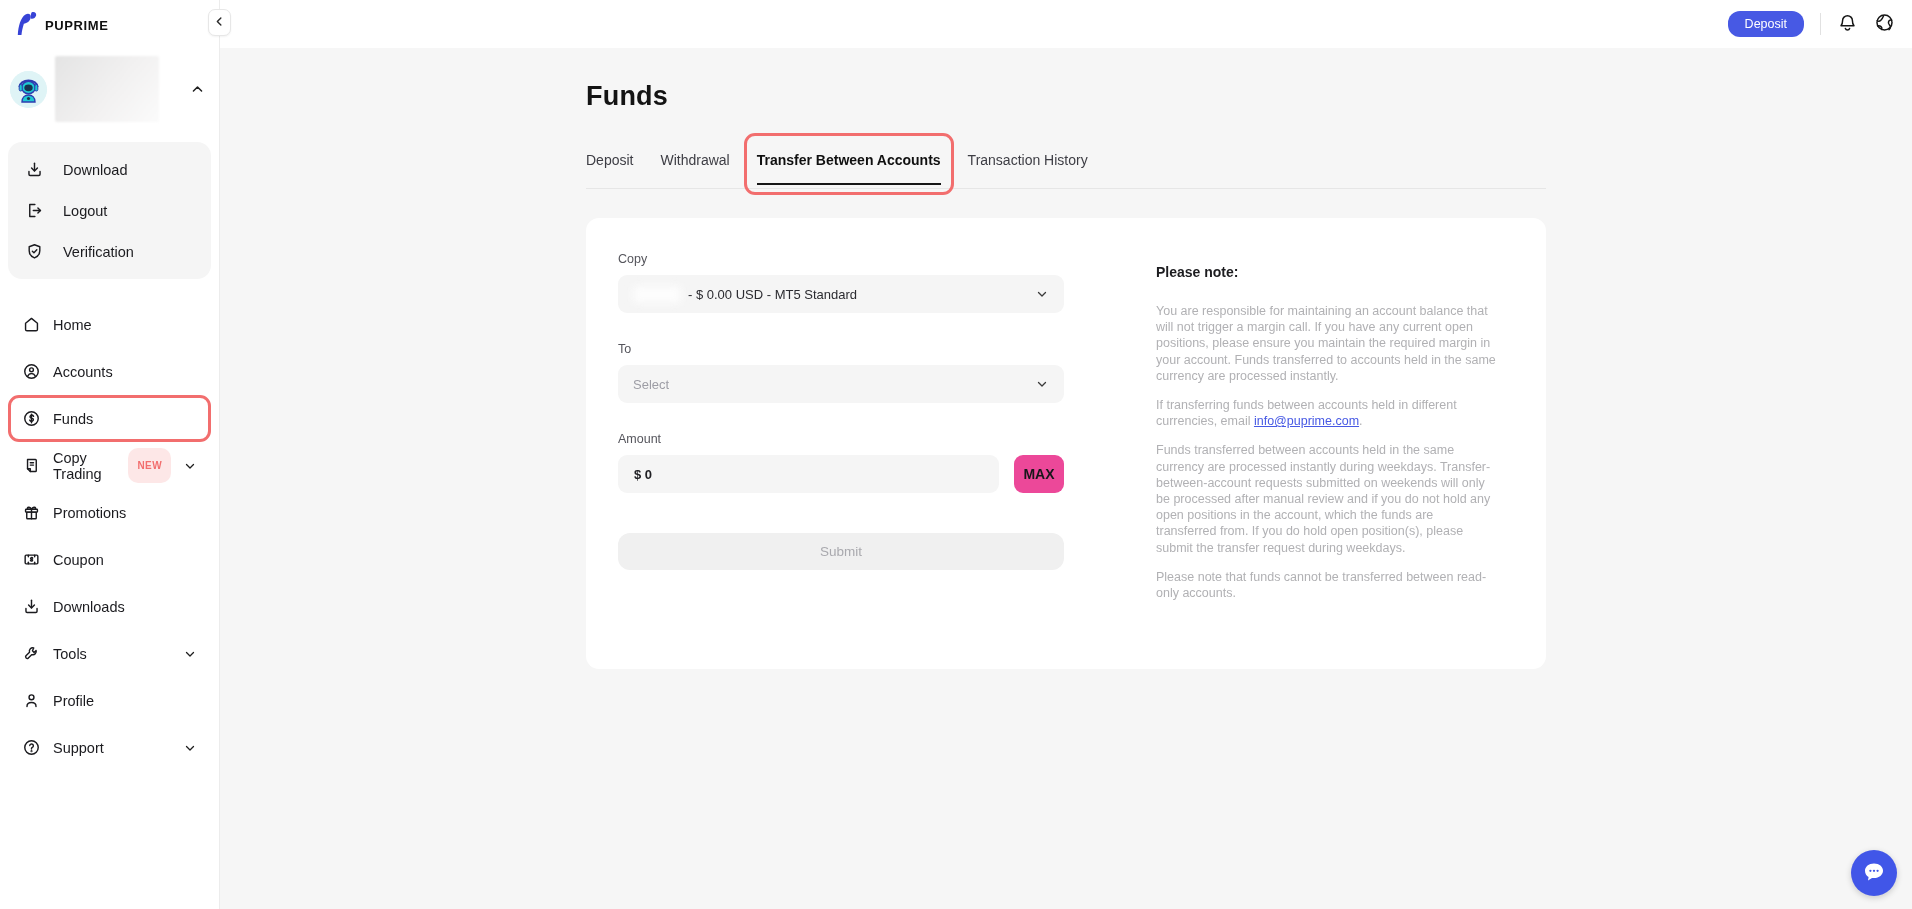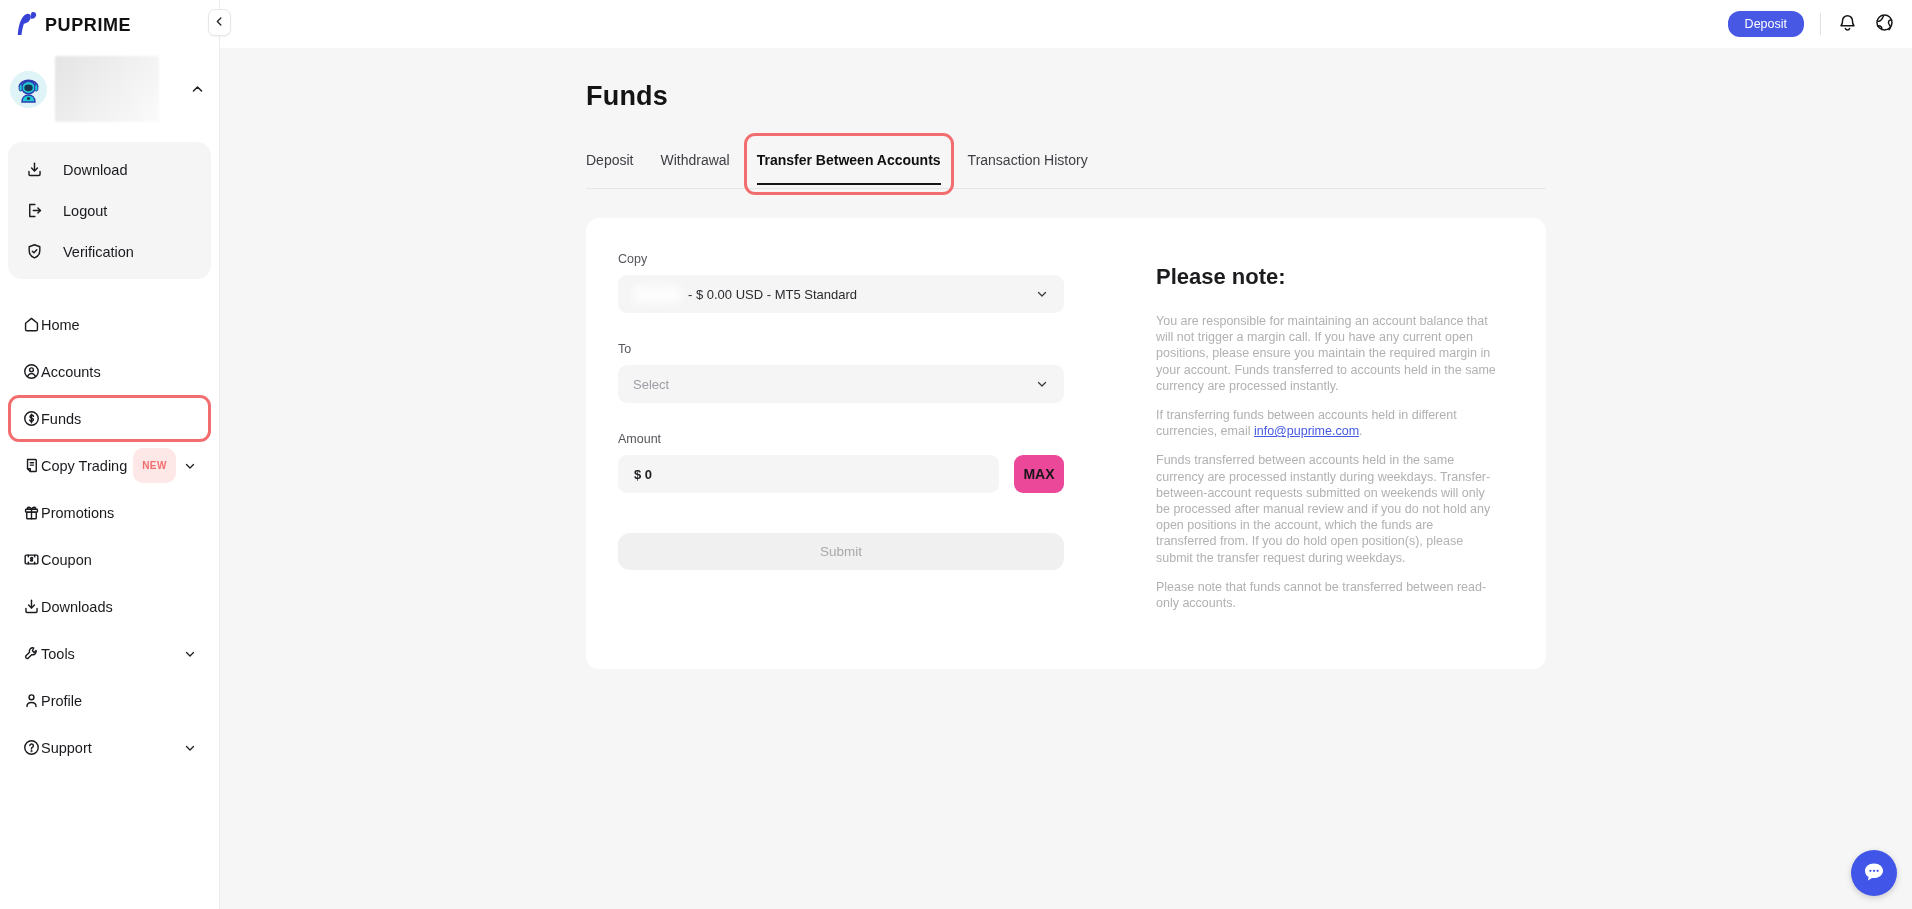--- a/index.html
+++ b/index.html
@@ -17,40 +17,40 @@
     width:220px; flex-shrink:0; background:#ffffff;
     border-right:1px solid #ececec; position:relative; height:909px;
   }
   .collapse-btn {
     position:absolute; right:-12px; top:9px; width:23px; height:27px;
     background:#fff; border:1px solid #e7e7e7; border-radius:7px;
     display:flex; align-items:center; justify-content:center;
     box-shadow:0 1px 2px rgba(0,0,0,.05); cursor:pointer; z-index:10;
   }
   .logo-row { display:flex; align-items:center; gap:7px; padding:11px 0 0 13px; }
-  .logo-text { font-size:18px; font-weight:800; letter-spacing:.6px; color:#111; }
+  .logo-text { font-size:13px; font-weight:800; letter-spacing:.6px; color:#111; }
   .profile-row { display:flex; align-items:center; padding:16px 14px 0 10px; }
   .avatar { width:37px; height:37px; border-radius:50%; background:#dff4f6; overflow:hidden; flex-shrink:0; }
   .blur-block {
     width:104px; height:66px; margin-left:8px; border-radius:2px;
     background:linear-gradient(130deg,#e4e4e4 0%,#f2f1f1 55%,#fbfbfb 100%);
     filter:blur(1px);
   }
   .profile-caret { margin-left:auto; display:flex; }
 
   .menu-card { margin:20px 8px 0 8px; background:#f5f5f5; border-radius:14px; padding:7px 0; }
   .menu-item {
     display:flex; align-items:center; gap:19px; padding:11px 17px;
     font-size:14.5px; font-weight:500; color:#1b1b1f; cursor:pointer;
   }
   .menu-item .ic { display:flex; width:19px; }
 
   .nav { margin-top:22px; padding:0 8px; }
   .nav-item {
-    display:flex; align-items:center; height:47px; padding:0 11px;
+    display:flex; align-items:center; gap:12px; height:47px; padding:0 11px;
     font-size:14.5px; font-weight:500; color:#1b1b1f; cursor:pointer;
     border:3px solid transparent; border-radius:11px;
   }
   .nav-item.active { border-color:#f26e6e; }
   .nav-item .ic { display:flex; width:19px; }
   .badge {
     margin-left:6px; background:#fde7e7; color:#f26e6e; font-size:10px;
     font-weight:700; letter-spacing:.4px; padding:12px 9px; border-radius:10px;
   }
   .nav-caret { margin-left:auto; display:flex; }
@@ -110,21 +110,21 @@
   .max-btn {
     width:50px; height:38px; background:#ec4899; border:none; border-radius:9px;
     font-size:14px; font-weight:800; color:#17171a; cursor:pointer; font-family:Liberation Sans, sans-serif;
   }
   .submit-btn {
     width:100%; height:37px; background:#f0f0f0; border:none; border-radius:12px;
     font-size:13.5px; color:#a9a9ae; cursor:pointer; margin-top:40px; font-family:inherit;
   }
 
   .note-col { margin-left:92px; width:340px; }
-  .note-title { font-size:22px; font-weight:800; color:#1c1c1f; margin-top:12px; margin-bottom:23px; }
+  .note-title { font-size:14px; font-weight:800; color:#1c1c1f; margin-top:12px; margin-bottom:23px; }
   .note-col p { font-size:12.5px; line-height:16.2px; color:#b1b1b4; margin-bottom:13px; }
   .note-link { color:#4759e4; text-decoration:underline; }
 
   
   .chat-fab {
     position:fixed; right:15px; bottom:13px; width:46px; height:46px;
     border-radius:50%; background:#4156e8; border:none; cursor:pointer;
     display:flex; align-items:center; justify-content:center;
     box-shadow:0 2px 6px rgba(0,0,0,.18);
   }

